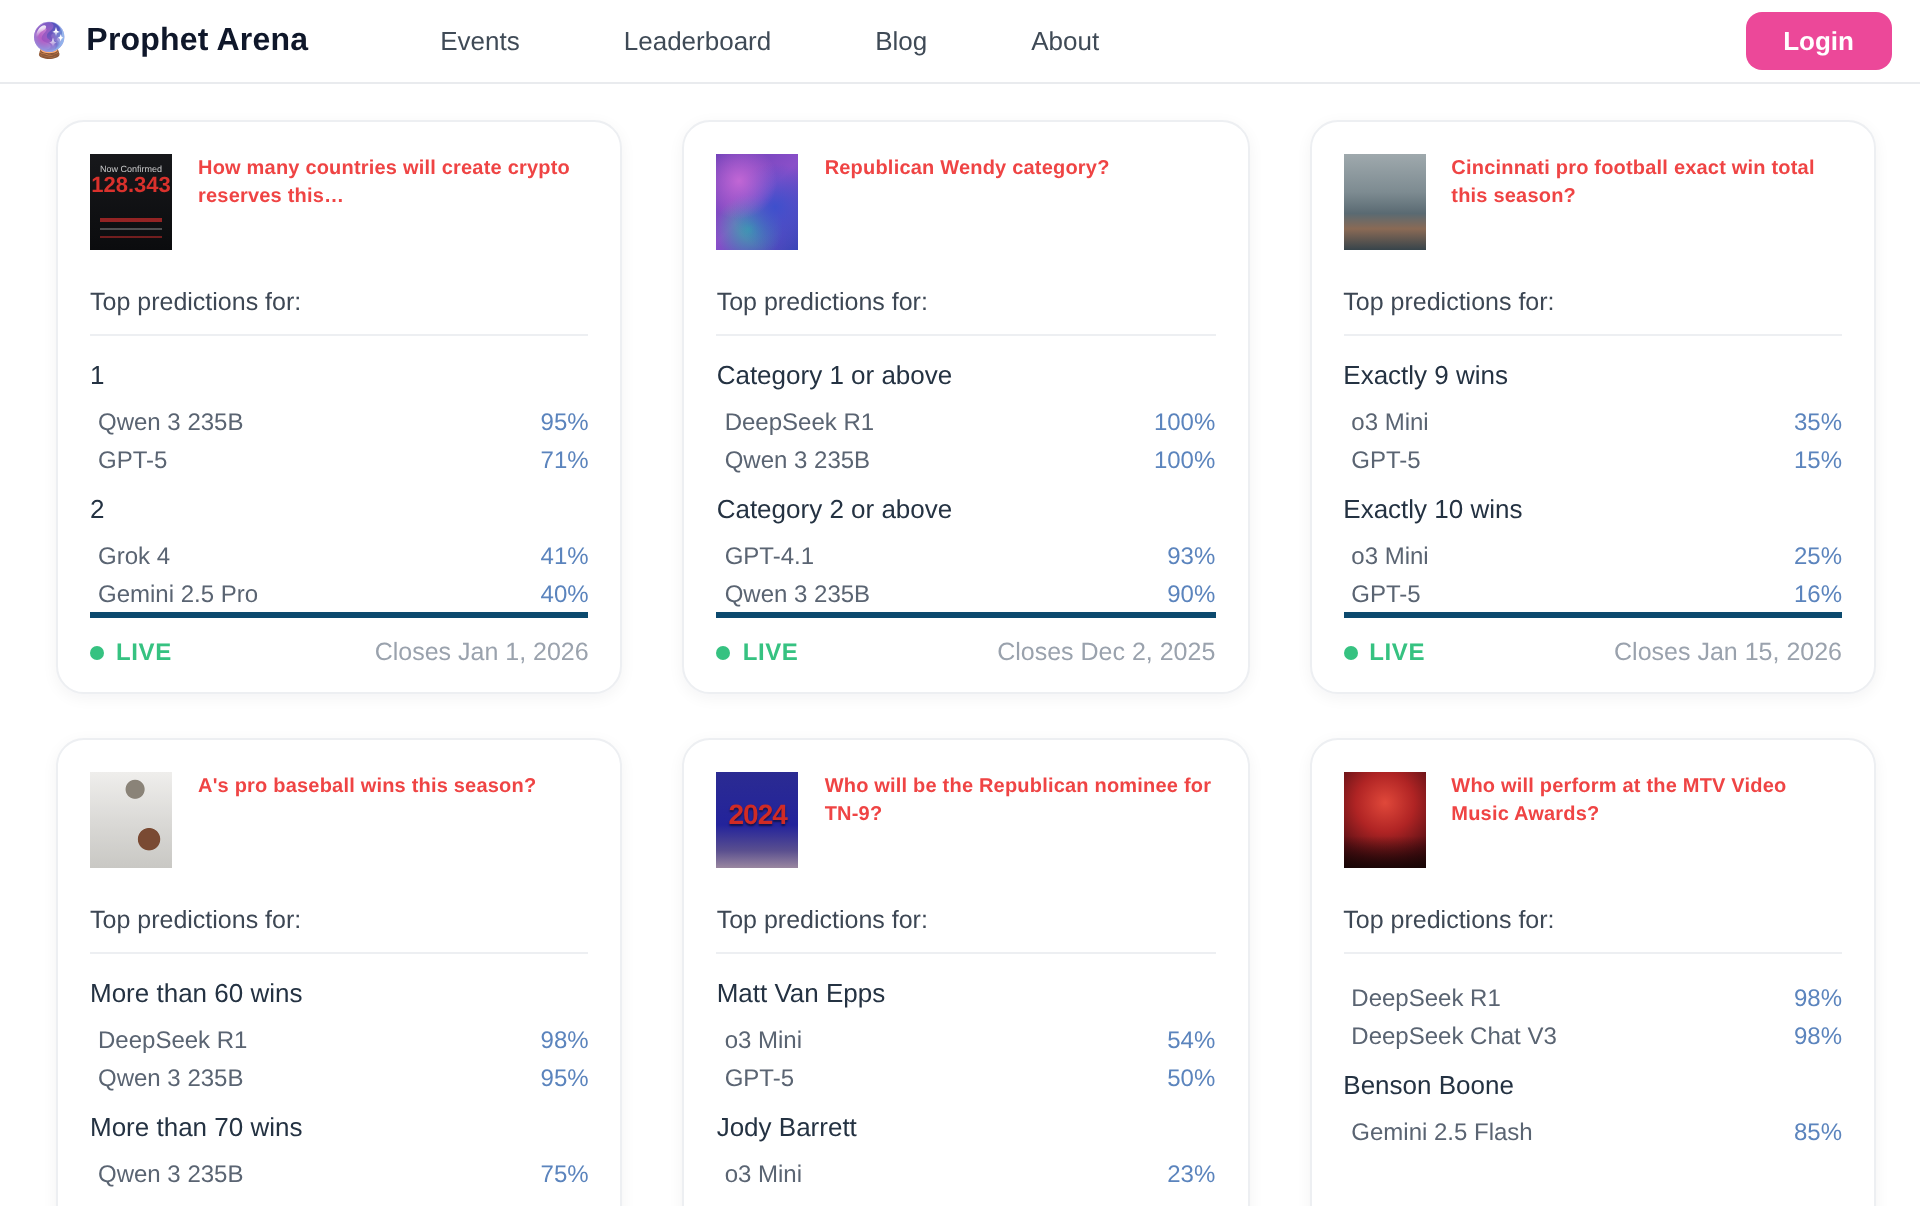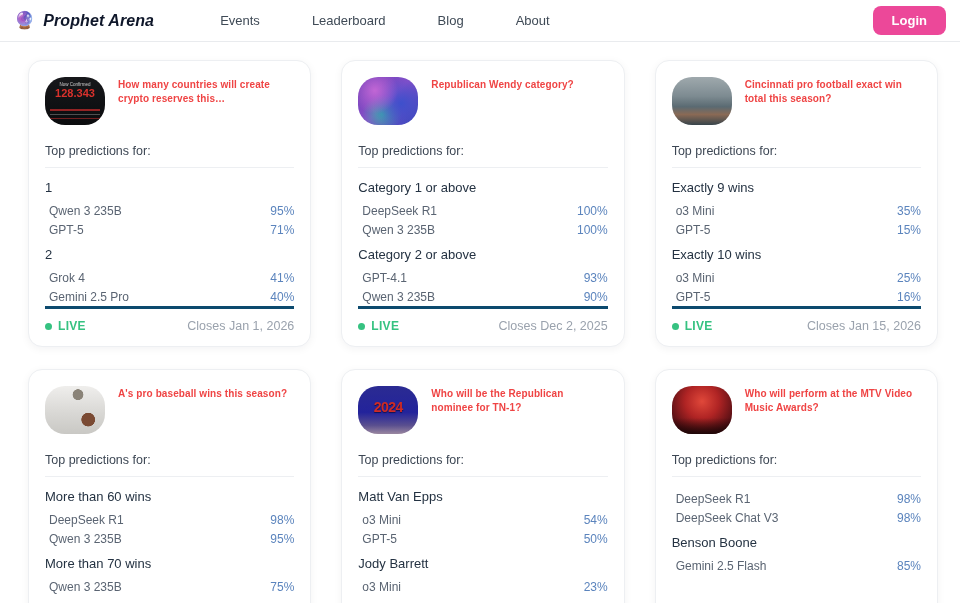--- a/index.html
+++ b/index.html
@@ -4,37 +4,37 @@
 <style>
   * { margin:0; padding:0; box-sizing:border-box; }
   html,body { width:960px; height:603px; overflow:hidden; background:#ffffff;
     font-family:"Liberation Sans","DejaVu Sans",sans-serif; color:#1a2433; }
 
   
   .navbar { height:42px; display:flex; align-items:center; padding:0 14px;
     border-bottom:1px solid #e9ebee; background:#fff; }
   .brand { display:flex; align-items:center; gap:8px; }
   .logo { font-size:17px; line-height:1; }
-  .brand-name { font-size:16px; font-weight:700; letter-spacing:.1px; color:#0f172a;font-style:italic; }
+  .brand-name { font-size:16px; font-weight:700; letter-spacing:.1px; color:#0f172a; }
   .nav-links { display:flex; align-items:center; margin-left:66px; gap:52px; }
   .nav-link { font-size:13px; color:#3f4a56; cursor:pointer; text-decoration:none; }
   .login-btn { margin-left:auto; background:#ec4899; color:#fff; border:none;
     font-size:13px; font-weight:700; padding:7px 19px; border-radius:8px; cursor:pointer;
     font-family:inherit; }
 
   
   .grid { display:grid; grid-template-columns:repeat(3,1fr); gap:22px 30px;
     padding:18px 22px 10px 28px; }
 
   
   .card { background:#fff; border:1px solid #edeff2; border-radius:14px;
     box-shadow:0 2px 8px rgba(15,23,42,.05); padding:16px 16px 13px;
     display:flex; flex-direction:column; min-height:258px; }
   .card-head { display:flex; gap:13px; align-items:flex-start; min-height:58px; }
-  .thumb { width:60px; height:48px; border-radius:20px; flex:0 0 auto;
+  .thumb { width:41px; height:48px; border-radius:0; flex:0 0 auto;
     position:relative; overflow:hidden; }
   .card-title { font-size:10px; font-weight:700; line-height:1.42; color:#ef4444;
     letter-spacing:.1px; padding-top:1px; }
 
   .top-label { font-size:12.5px; color:#3d4754; margin-top:9px; }
   .hr { height:1px; background:#edeff2; margin:9px 0 4px; }
 
   .group { margin-top:8px; }
   .group-name { font-size:13px; font-weight:500; color:#243242; margin-bottom:6px; }
   .pred-row { display:flex; justify-content:space-between; align-items:center;
@@ -246,21 +246,21 @@
 
     </div>
 
   </article>
 
   <article class="card">
     <div class="card-head">
       <div class="thumb thumb-tn7">
         <span class="thumb-big">2024</span>
       </div>
-      <h2 class="card-title">Who will be the Republican nominee for TN-1?</h2>
+      <h2 class="card-title">Who will be the Republican nominee for TN-9?</h2>
     </div>
     <div class="top-label">Top predictions for:</div>
     <div class="hr"></div>
     <div class="group">
       <div class="group-name">Matt Van Epps</div>
       <div class="pred-row">
         <span class="model">o3 Mini</span>
         <span class="pct">54%</span>
       </div>
       <div class="pred-row">

